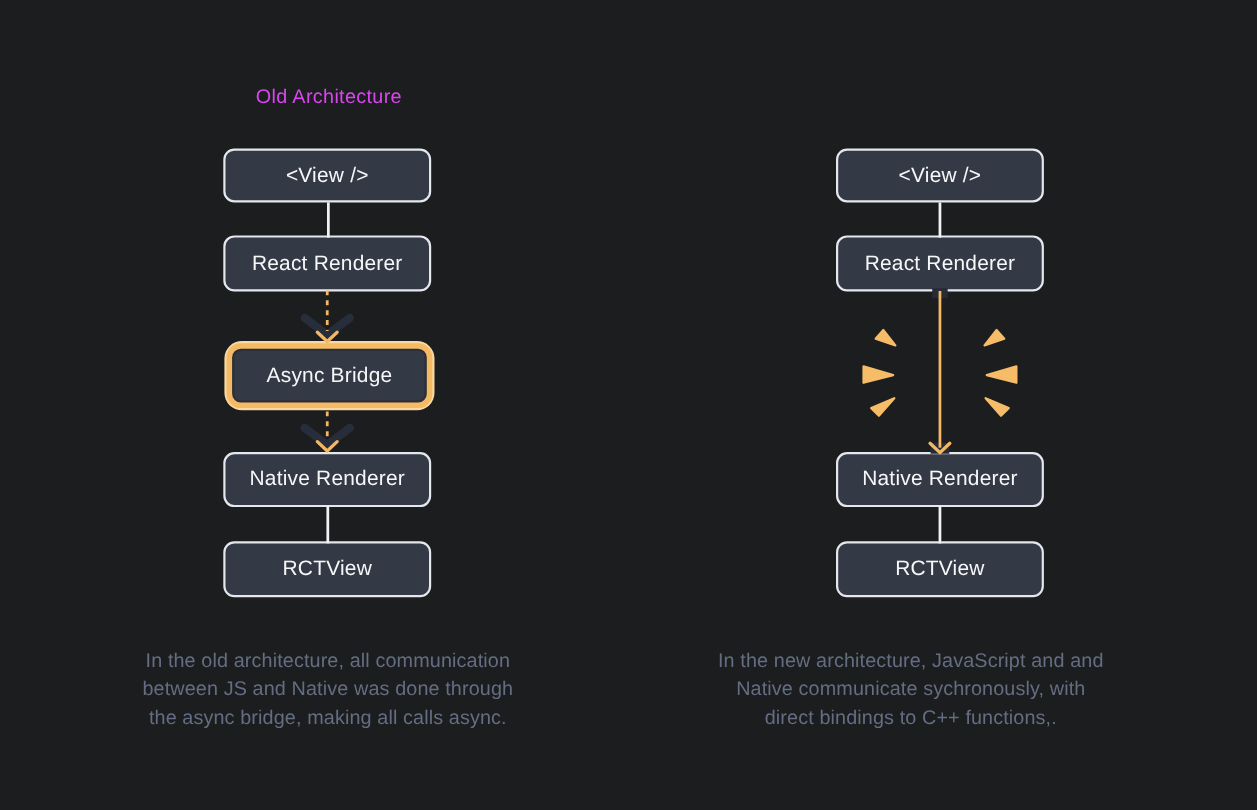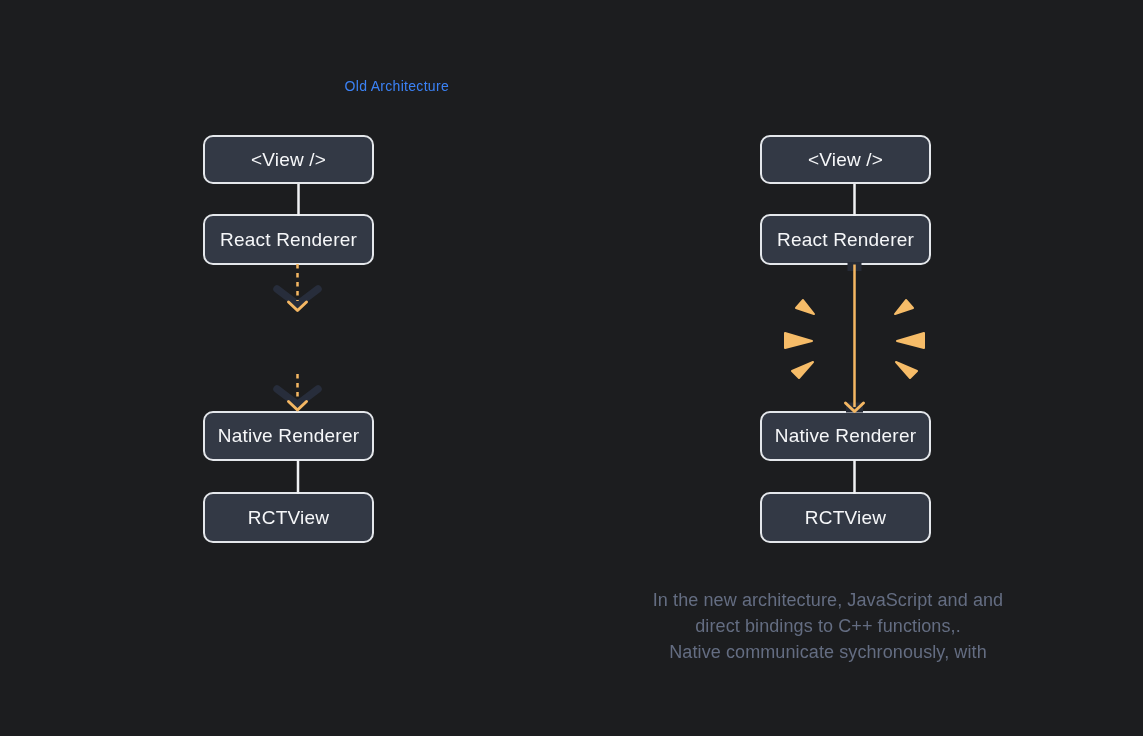--- a/index.html
+++ b/index.html
@@ -2,25 +2,25 @@
 <html><head>
 <meta charset="utf-8">
 <style>
   html,body{margin:0;padding:0;background:#101113;}
   .canvas{
     position:relative;width:1143px;height:736px;overflow:hidden;
     background:#1c1d1f;
     font-family:"Liberation Sans",sans-serif;
   }
   .col-title{
-    position:absolute;width:300px;text-align:right;
-    font-size:14px;letter-spacing:.3px;color:#3b82f6;font-weight:500;
+    position:absolute;width:300px;text-align:center;
+    font-size:18px;letter-spacing:.3px;color:#d946ef;font-weight:500;
   }
   .node{
-    position:absolute;width:171px;height:50px;box-sizing:border-box;
+    position:absolute;width:189px;height:50px;box-sizing:border-box;
     background:#333945;border:2px solid #e4e7eb;border-radius:10px;
     display:flex;align-items:center;justify-content:center;
     color:#f6f7f9;font-size:19px;font-weight:500;letter-spacing:.2px;
     white-space:nowrap;
   }
   .async-outer{
     position:absolute;left:204px;top:310px;width:191px;height:63px;
     box-sizing:border-box;background:#f9d8a1;border-radius:16px;padding:2px;
   }
   .async-mid{
@@ -47,44 +47,56 @@
 <div class="canvas">
 
   <div class="col-title" style="left:149px;top:78px">Old Architecture</div>
 
   <div class="node" style="left:203px;top:135px;height:49px">
     <span>&lt;View /&gt;</span>
   </div>
   <div class="node" style="left:203px;top:214px;height:51px">
     <span>React Renderer</span>
   </div>
+  <div class="async-outer">
+    <div class="async-mid">
+      <div class="async-inner">
+        <span>Async Bridge</span>
+      </div>
+    </div>
+  </div>
   <div class="node" style="left:203px;top:411px">
     <span>Native Renderer</span>
   </div>
   <div class="node" style="left:203px;top:492px;height:51px">
     <span>RCTView</span>
   </div>
 
   <div class="node" style="left:760px;top:135px;height:49px">
     <span>&lt;View /&gt;</span>
   </div>
   <div class="node" style="left:760px;top:214px;height:51px">
     <span>React Renderer</span>
   </div>
   <div class="node" style="left:760px;top:411px">
     <span>Native Renderer</span>
   </div>
   <div class="node" style="left:760px;top:492px;height:51px">
     <span>RCTView</span>
   </div>
 
+  <div class="caption" style="left:38px">
+    <span>In the old architecture, all communication</span>
+    <span>between JS and Native was done through</span>
+    <span>the async bridge, making all calls async.</span>
+  </div>
   <div class="caption" style="left:568px">
     <span>In the new architecture, JavaScript and and</span>
+    <span>Native communicate sychronously, with</span>
     <span>direct bindings to C++ functions,.</span>
-    <span>Native communicate sychronously, with</span>
   </div>
 
   <svg class="overlay" width="1143" height="736" viewBox="0 0 1143 736">
 
     <rect x="847.5" y="262" width="14" height="9" fill="#262b36"></rect>
     <rect x="846" y="402.5" width="17" height="10" fill="#262b36"></rect>
 
     <line x1="298.5" y1="184" x2="298.5" y2="216" stroke="#f0f2f4" stroke-width="2.5"></line>
     <line x1="298" y1="460" x2="298" y2="494" stroke="#f0f2f4" stroke-width="2.5"></line>
 

